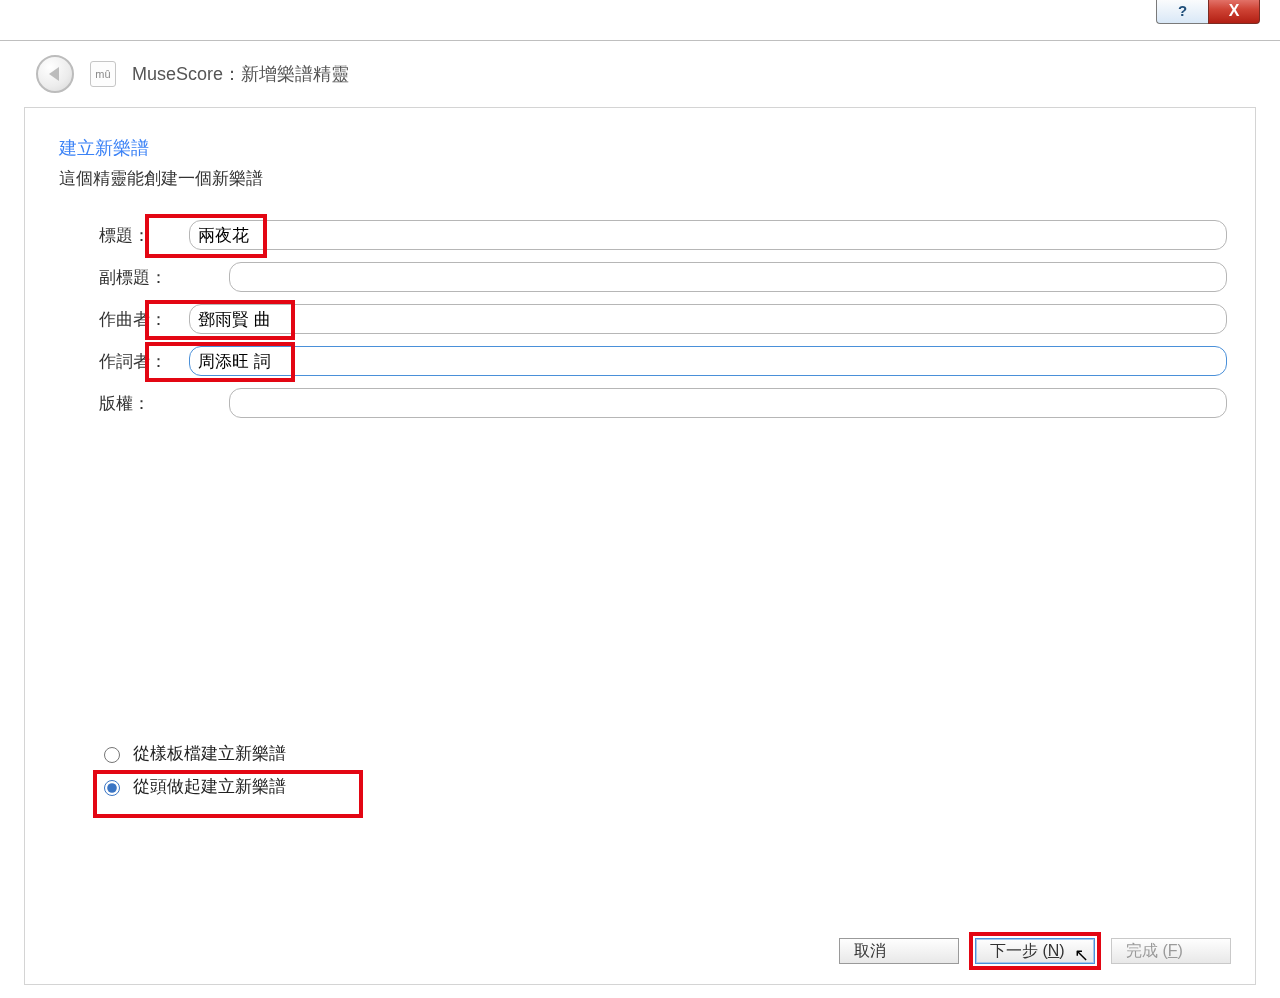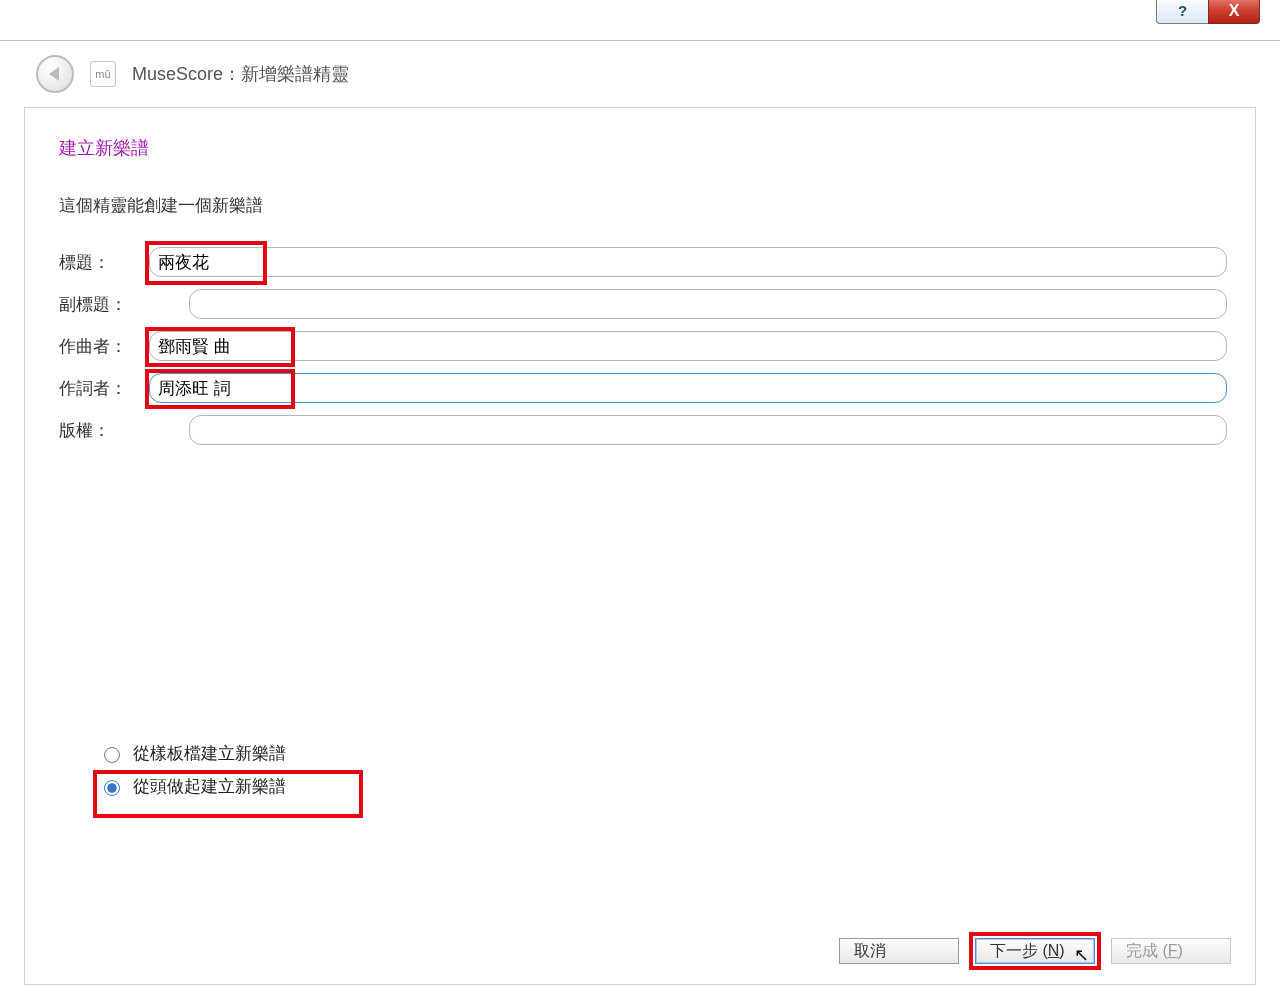--- a/index.html
+++ b/index.html
@@ -106,23 +106,23 @@
   .content {
     margin: 0 24px 24px 24px;
     border: 1px solid #d4d4d4;
     height: 878px;
     box-sizing: border-box;
     position: relative;
     padding: 28px 28px 20px 34px;
     background: #fff;
   }
   .heading {
-    color: #a21caf;
+    color: #3b82f6;
     font-size: 18px;
-    margin-bottom: 34px;
+    margin-bottom: 7px;
   }
   .subtext {
     color: #333;
     font-size: 17px;
     margin-bottom: 30px;
   }
 
   
   .form {
     display: flex;
@@ -131,20 +131,21 @@
   }
   .row {
     display: flex;
     align-items: center;
   }
   .row label {
     width: 90px;
     font-size: 17px;
     color: #333;
     flex: 0 0 auto;
+    margin-left: 40px;
   }
   .row-subtitle label,
   .row-copyright label {
     width: 130px;
   }
   .row input[type="text"] {
     flex: 1 1 auto;
     height: 30px;
     border: 1px solid #b6b6b6;
     border-radius: 12px;

